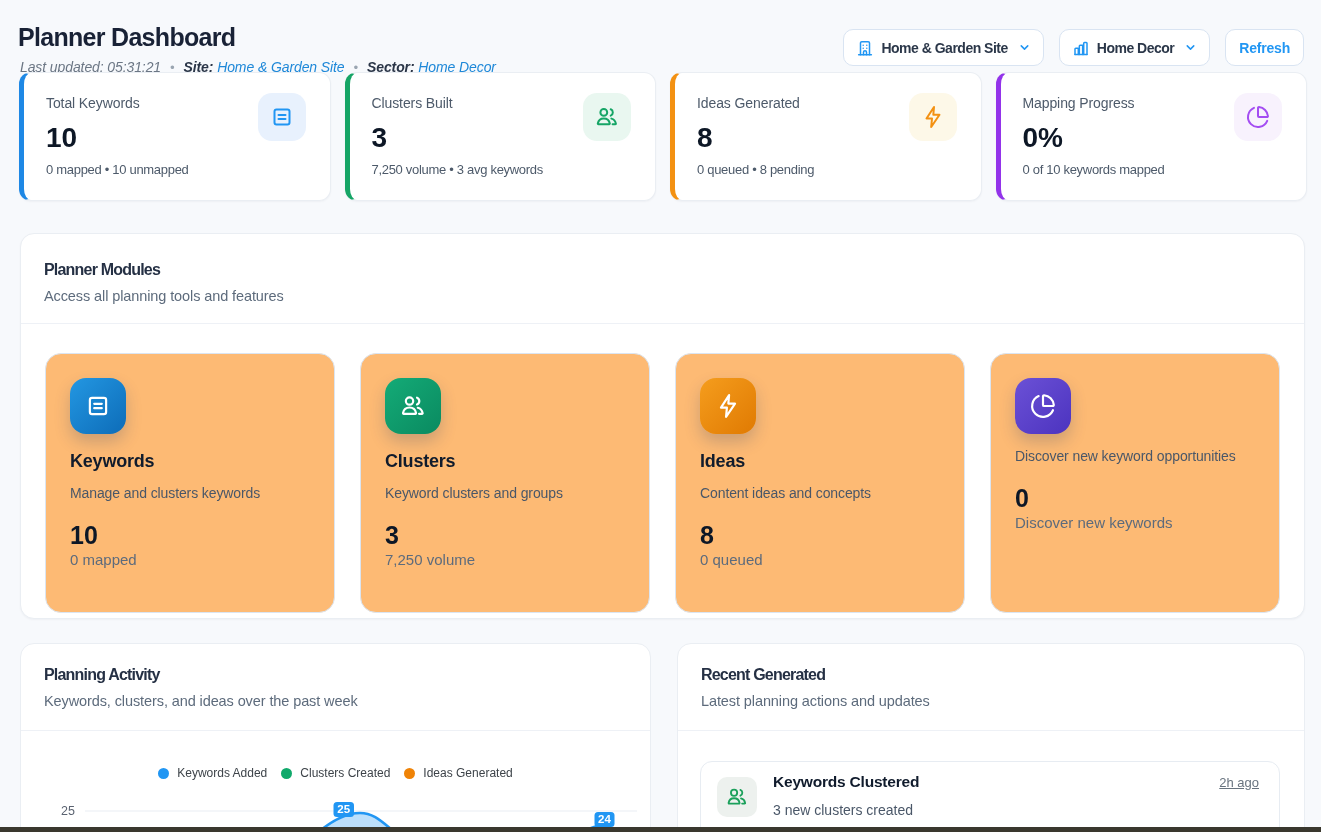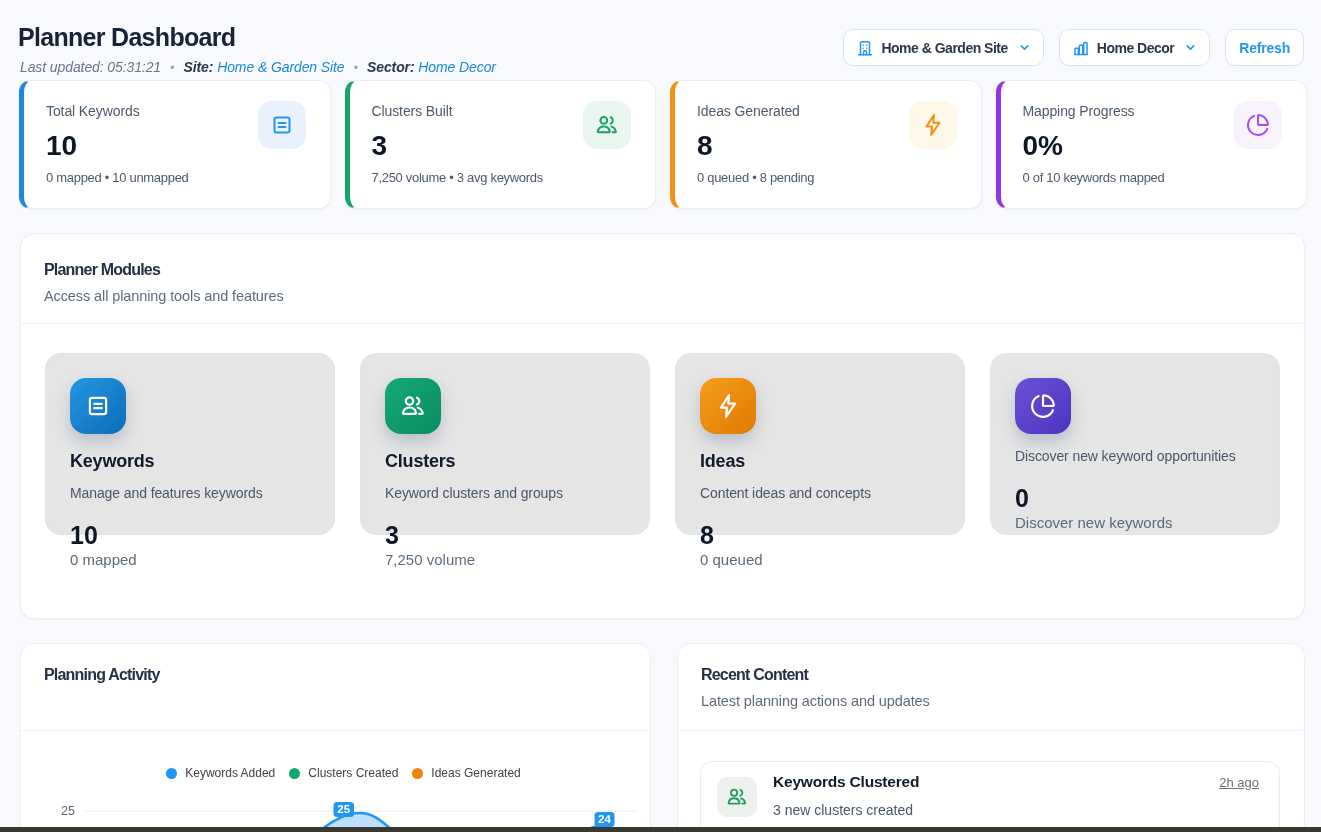--- a/index.html
+++ b/index.html
@@ -11,46 +11,46 @@
 .meta { position:absolute; left:0px; top:59px; font-size:14px; color:#6b7684; letter-spacing:-0.1px;font-style:italic; }
 .meta b { color:#2b3648; font-weight:bold; }
 .meta a { color:#1e88d8; text-decoration:none; }
 .meta .dot { color:#9aa5b1; margin:0 9px; font-size:13px; }
 
 .actions { position:absolute; top:29px; right:3px; display:flex; gap:15px; }
 .btn { height:37px; border:1px solid #d9e4f2; border-radius:10px; background:#fff; display:inline-flex; align-items:center; gap:7px; padding:0 12px; font-size:14px; font-weight:bold; color:#2b3749; letter-spacing:-0.5px; }
 .btn svg { flex:none; }
 .btn.refresh { color:#2196f3; padding:13px 13px; letter-spacing:-0.2px; }
 
-.stats { position:absolute; left:-1px; top:80px; width:1288px; display:grid; grid-template-columns:repeat(4,1fr); gap:14px; }
+.stats { position:absolute; left:-1px; top:72px; width:1288px; display:grid; grid-template-columns:repeat(4,1fr); gap:14px; }
 .stat { position:relative; height:129px; background:#fff; border:1px solid #eaeef3; border-left:5px solid var(--c); border-radius:12px; padding:22px 24px 0 22px; box-shadow:0 1px 2px rgba(20,30,50,.04); }
 .stat .label { font-size:14px; color:#4d5a6a; line-height:16px; letter-spacing:-0.1px; }
 .stat .num { font-size:28px; font-weight:bold; color:#0d1726; line-height:28px; margin-top:13px; }
 .stat .cap { font-size:13px; color:#4d5a6a; line-height:14px; margin-top:11px; letter-spacing:-0.3px; }
 .stat .ic { position:absolute; top:20px; right:24px; width:48px; height:48px; border-radius:14px; display:flex; align-items:center; justify-content:center; }
 
 .modules { position:absolute; left:0; top:233px; width:1285px; height:386px; background:#fff; border:1px solid #eaeef3; border-radius:14px; box-shadow:0 1px 2px rgba(20,30,50,.04); }
 .sec-head { height:90px; border-bottom:1px solid #eef1f6; padding:27px 23px 0; }
 .sec-head .t { font-size:16px; font-weight:bold; color:#253044; line-height:18px; letter-spacing:-0.8px; }
 .sec-head .s { font-size:14.5px; color:#5d6b7c; line-height:16px; margin-top:9px; letter-spacing:-0.1px; }
 .mod-grid { display:grid; grid-template-columns:repeat(4,1fr); gap:25px; padding:29px 24px 0; }
-.mod { height:182px; border:1px solid #dbe5f1; border-radius:16px; padding:24px 24px 0; background:#e5e5e5; }
+.mod { height:260px; border:1px solid #dbe5f1; border-radius:16px; padding:24px 24px 0; background:#fdba74; }
 .mod .sq { width:56px; height:56px; border-radius:16px; display:flex; align-items:center; justify-content:center; box-shadow:0 8px 16px rgba(30,60,110,.22); }
 .mod .t { font-size:18px; font-weight:bold; color:#101b2c; line-height:20px; margin-top:17px; letter-spacing:-0.2px; }
 .mod .d { font-size:14px; color:#4a5768; line-height:16px; margin-top:14px; white-space:nowrap; letter-spacing:-0.1px; }
 .mod .n { font-size:25px; font-weight:bold; color:#0d1726; line-height:25px; margin-top:22px; }
 .mod .c { font-size:15px; color:#5d6b7c; line-height:13px; margin-top:5px; }
 
 .bottom { position:absolute; left:0; top:643px; width:1285px; display:grid; grid-template-columns:631px 628px; gap:26px; }
 .bcard { height:230px; background:#fff; border:1px solid #eaeef3; border-radius:14px; position:relative; overflow:hidden; }
 .bhead { height:87px; border-bottom:1px solid #eef1f6; padding:22px 23px 0; }
 .bhead .t { font-size:16px; font-weight:bold; color:#253044; line-height:18px; letter-spacing:-0.8px; }
 .bhead .s { font-size:14.5px; color:#5d6b7c; line-height:16px; margin-top:9px; letter-spacing:-0.1px; }
 
-.legend { position:absolute; left:8px; top:766px; width:631px; display:flex; justify-content:center; gap:14px; font-size:12px; color:#3d4349; }
+.legend { position:absolute; left:0; top:766px; width:631px; display:flex; justify-content:center; gap:14px; font-size:12px; color:#3d4349; }
 .legend .li { display:flex; align-items:center; gap:8px; }
 .legend .dotc { width:11px; height:11px; border-radius:50%; }
 
 .chartsvg { position:absolute; left:0; top:730px; }
 
 .item { position:absolute; left:680px; top:761px; width:580px; height:80px; border:1px solid #e7ecf2; border-radius:12px; background:#fff; }
 .item .isq { position:absolute; left:16px; top:15px; width:40px; height:40px; border-radius:10px; background:#edf1ee; display:flex; align-items:center; justify-content:center; }
 .item .t { position:absolute; left:72px; top:11px; font-size:15.5px; font-weight:bold; color:#101b2c; letter-spacing:-0.2px; }
 .item .s { position:absolute; left:72px; top:40px; font-size:14px; color:#4a5768; }
 .item .time { position:absolute; right:20px; top:13px; font-size:13px; color:#68737f;text-decoration:underline; }
@@ -148,21 +148,21 @@
     </div>
     <div class="mod-grid">
       <div class="mod">
         <div class="sq" style="background:linear-gradient(135deg,#2397e2,#0d6cb8)">
           <svg width="26" height="26" viewBox="0 0 24 24" fill="none" stroke="#fff" stroke-width="2" stroke-linecap="round" stroke-linejoin="round">
               <rect x="4.5" y="4.5" width="15" height="15" rx="2"></rect>
               <path d="M8.5 10h7M8.5 14h7"></path>
             </svg>
         </div>
         <div class="t">Keywords</div>
-        <div class="d">Manage and features keywords</div>
+        <div class="d">Manage and clusters keywords</div>
         <div class="n">10</div>
         <div class="c">0 mapped</div>
       </div>
       <div class="mod">
         <div class="sq" style="background:linear-gradient(135deg,#14ab77,#0a8a60)">
           <svg width="26" height="26" viewBox="0 0 24 24" fill="none" stroke="#fff" stroke-width="2" stroke-linecap="round" stroke-linejoin="round">
               <circle cx="8.8" cy="7.4" r="3.4"></circle>
               <path d="M2.8 18.5c.6-3.2 2.9-5.1 6-5.1s5.4 1.9 6 5.1c.06.33-.2.7-.55.7H3.35c-.35 0-.61-.37-.55-.7Z"></path>
               <path d="M15.7 4.3a3.4 3.4 0 0 1 0 6.3"></path>
               <path d="M16.4 13.6c2.4.6 4 2.4 4.5 5 .06.33-.2.6-.55.6h-2.75"></path>
@@ -195,25 +195,26 @@
         <div class="n">0</div>
         <div class="c">Discover new keywords</div>
       </div>
     </div>
   </div>
 
   <div class="bottom">
     <div class="bcard">
       <div class="bhead">
         <div class="t">Planning Activity</div>
+        <div class="s">Keywords, clusters, and ideas over the past week</div>
       </div>
     </div>
     <div class="bcard">
       <div class="bhead">
-        <div class="t">Recent Content</div>
+        <div class="t">Recent Generated</div>
         <div class="s">Latest planning actions and updates</div>
       </div>
     </div>
   </div>
 
   <div class="legend">
     <div class="li"><span class="dotc" style="background:#2196f3"></span>Keywords Added</div>
     <div class="li"><span class="dotc" style="background:#10a96b"></span>Clusters Created</div>
     <div class="li"><span class="dotc" style="background:#ef8307"></span>Ideas Generated</div>
   </div>

